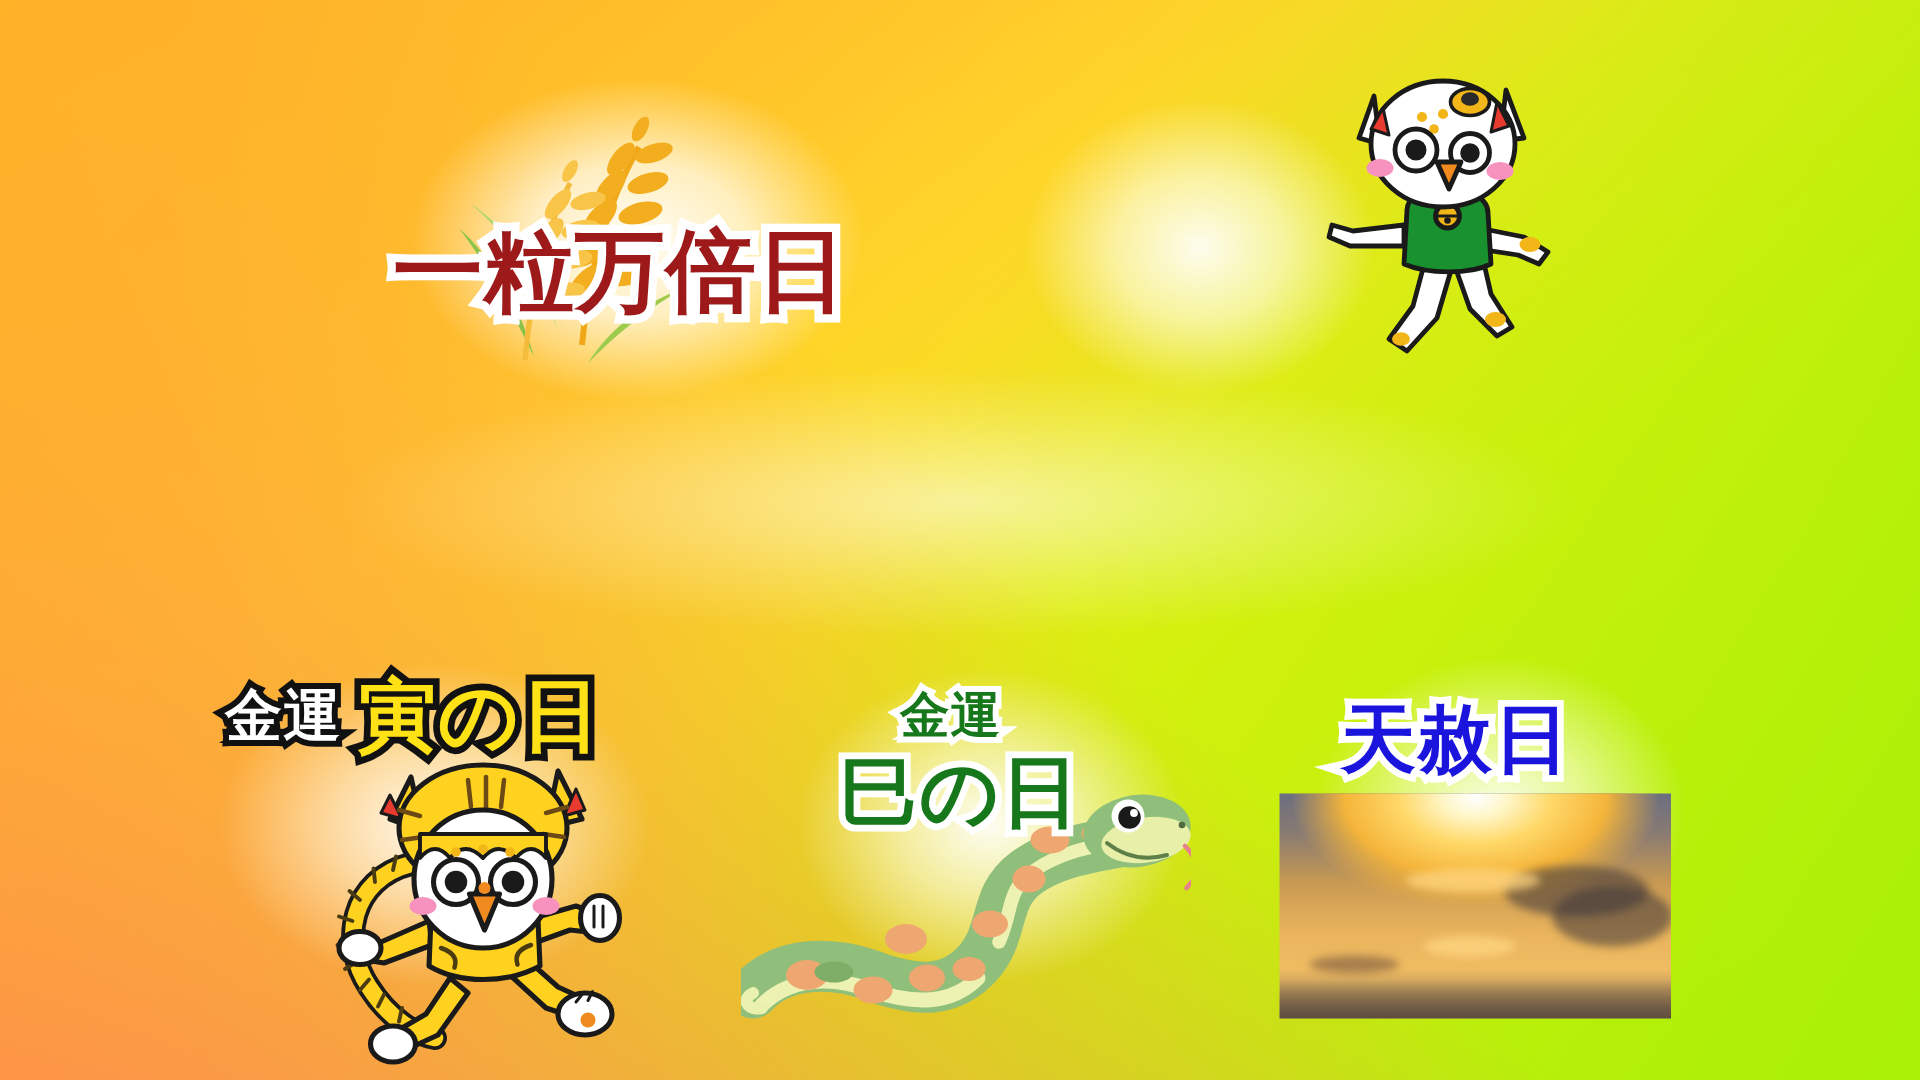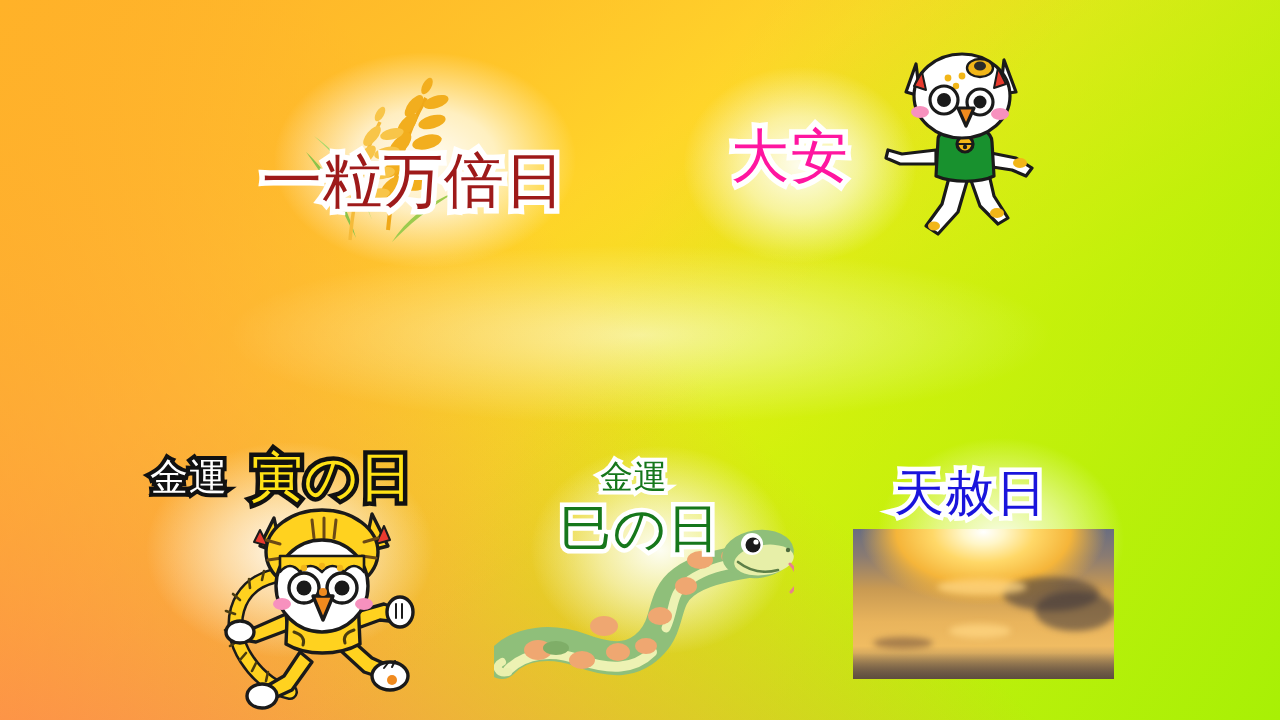--- a/index.html
+++ b/index.html
@@ -24,21 +24,21 @@
   .glow-c{left:90px;top:400px;width:400px;height:300px;
     background:radial-gradient(closest-side, rgba(255,255,255,.92) 0%, rgba(255,250,235,.58) 34%, rgba(255,245,210,0) 72%);}
   .glow-d{left:480px;top:405px;width:360px;height:290px;
     background:radial-gradient(closest-side, rgba(255,255,255,.95) 0%, rgba(255,252,235,.60) 34%, rgba(255,245,200,0) 72%);}
   .glow-e{left:830px;top:400px;width:340px;height:280px;
     background:radial-gradient(closest-side, rgba(255,255,255,.90) 0%, rgba(255,255,235,.55) 36%, rgba(255,250,200,0) 73%);}
   .glow-title{left:90px;top:215px;width:1100px;height:240px;
     background:radial-gradient(closest-side, rgba(255,255,255,.55) 0%, rgba(255,255,240,.22) 45%, rgba(255,255,230,0) 75%);}
 
   
-  .jtext{position:absolute;white-space:nowrap;font-weight:400;letter-spacing:.02em;
+  .jtext{position:absolute;white-space:nowrap;font-weight:700;letter-spacing:.02em;
          font-family:"DejaVu Sans","Liberation Sans",sans-serif;}
 
   #main-title{
     left:50%;top:255px;transform:translateX(-50%);
     font-size:132px;line-height:1;color:#FA0D0D;
     -webkit-text-stroke:16px #ffffff;paint-order:stroke fill;
     text-shadow:0 0 3px #fff;
     letter-spacing:.04em;
   }
   #label-ichiryu{
@@ -48,21 +48,21 @@
   }
   #label-taian{
     left:731px;top:118px;font-size:58px;color:#FF15A0;
     -webkit-text-stroke:11px #ffffff;paint-order:stroke fill;
   }
   #label-kinun-tora{
     left:150px;top:452px;font-size:38px;color:#ffffff;
     -webkit-text-stroke:8px #111111;paint-order:stroke fill;
   }
   #label-tora{
-    left:250px;top:442px;font-size:53px;color:#FFE215;
+    left:238px;top:442px;font-size:53px;color:#FFE215;
     -webkit-text-stroke:9px #111111;paint-order:stroke fill;
   }
   #label-kinun-mi{
     left:600px;top:455px;font-size:33px;color:#16771B;
     -webkit-text-stroke:8px #ffffff;paint-order:stroke fill;
   }
   #label-mi{
     left:560px;top:494px;font-size:52px;color:#16771B;
     -webkit-text-stroke:9px #ffffff;paint-order:stroke fill;
   }
@@ -333,20 +333,19 @@
     <div class="ray" style="transform:rotate(124deg);width:11px;"></div>
     <div class="cloud" style="left:150px;top:48px;width:96px;height:34px;"></div>
     <div class="cloud" style="left:182px;top:62px;width:80px;height:40px;"></div>
     <div class="cloud cloud-l" style="left:84px;top:50px;width:90px;height:16px;"></div>
     <div class="cloud cloud-l" style="left:96px;top:95px;width:62px;height:14px;"></div>
     <div class="cloud" style="left:20px;top:108px;width:60px;height:12px;background:rgba(120,86,62,.6);"></div>
     <div class="ridge"></div>
   </div>
 
   <div class="jtext" id="label-ichiryu">一粒万倍日</div>
-  <div class="jtext" id="label-taian">大安</div>
   <div class="jtext" id="label-kinun-tora">金運</div>
   <div class="jtext" id="label-tora">寅の日</div>
   <div class="jtext" id="label-kinun-mi">金運</div>
   <div class="jtext" id="label-mi">巳の日</div>
   <div class="jtext" id="label-tensha">天赦日</div>
 
 </div>
 
 </body></html>

